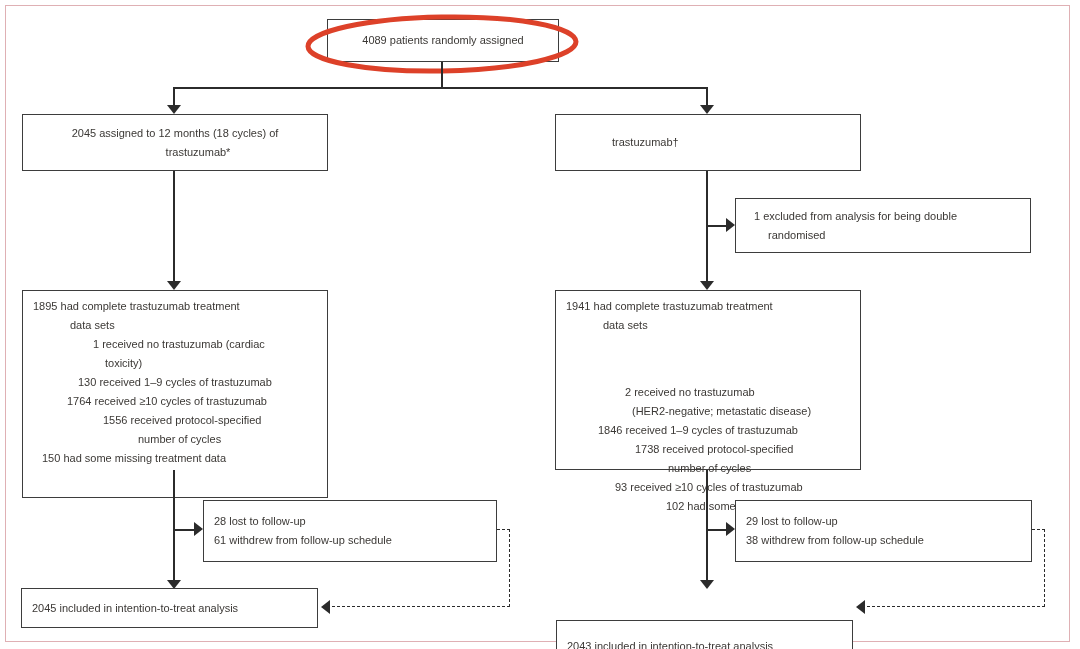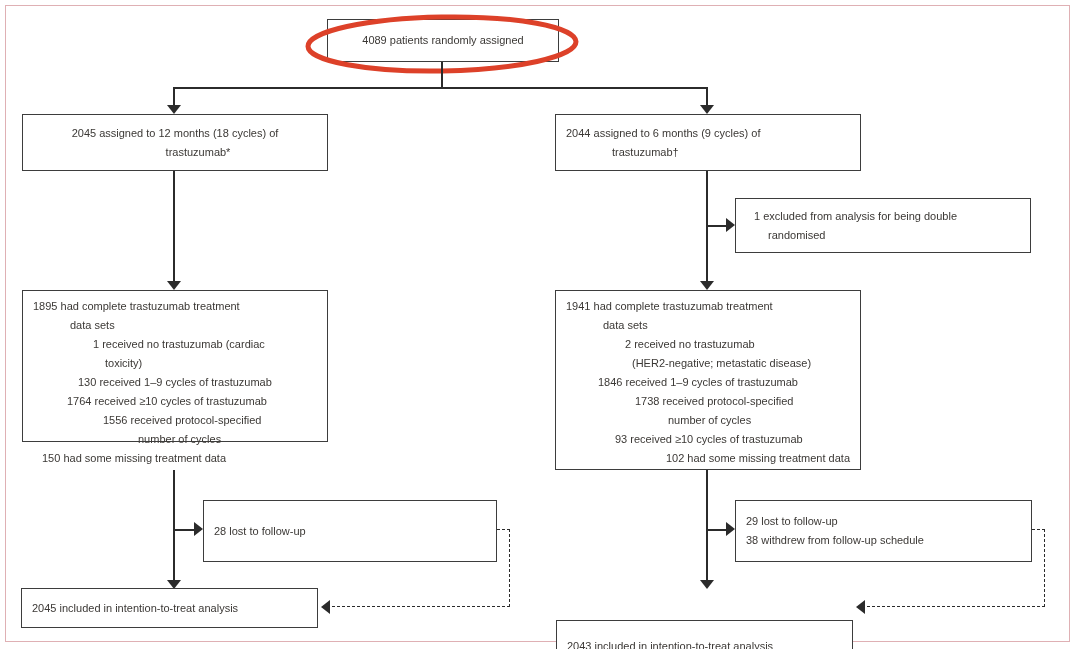--- a/index.html
+++ b/index.html
@@ -52,71 +52,71 @@
 <div class="vline" style="left:173px;top:87px;height:18px;"></div>
 <div class="arr-down" style="left:167px;top:105px;"></div>
 <div class="vline" style="left:706px;top:87px;height:18px;"></div>
 <div class="arr-down" style="left:700px;top:105px;"></div>
 
 <div class="box vcenter" style="left:22px;top:114px;width:306px;height:57px;text-align:center;">
     <div class="bl" style="padding-left: 0px;">2045 assigned to 12 months (18 cycles) of</div>
     <div class="bl" style="padding-left: 46px;">trastuzumab*</div>
   </div>
 <div class="box vcenter" style="left:555px;top:114px;width:306px;height:57px;">
-    <div class="bl" style="padding-left: 0px;">2044 assigned to 6 months (9 cycles) of</div>
     <div class="bl" style="padding-left: 46px;">trastuzumab†</div>
   </div>
 
 <div class="vline" style="left:706px;top:171px;height:110px;"></div>
 <div class="arr-down" style="left:700px;top:281px;"></div>
 <div class="hline" style="left:706px;top:225px;width:20px;"></div>
 <div class="arr-right" style="left:726px;top:218px;"></div>
 <div class="box vcenter" style="left:735px;top:198px;width:296px;height:55px;">
     <div class="bl" style="padding-left: 8px;">1 excluded from analysis for being double</div>
     <div class="bl" style="padding-left: 22px;">randomised</div>
   </div>
 
 <div class="vline" style="left:173px;top:171px;height:110px;"></div>
 <div class="arr-down" style="left:167px;top:281px;"></div>
 
-<div class="box" style="left:22px;top:290px;width:306px;height:152px;padding-top:6px;">
+<div class="box" style="left:22px;top:290px;width:306px;height:208px;padding-top:6px;">
     <div class="bl" style="padding-left: 0px;">1895 had complete trastuzumab treatment</div>
     <div class="bl" style="padding-left: 37px;">data sets</div>
     <div class="bl" style="padding-left: 60px;">1 received no trastuzumab (cardiac</div>
     <div class="bl" style="padding-left: 72px;">toxicity)</div>
     <div class="bl" style="padding-left: 45px;">130 received 1–9 cycles of trastuzumab</div>
     <div class="bl" style="padding-left: 34px;">1764 received ≥10 cycles of trastuzumab</div>
     <div class="bl" style="padding-left: 70px;">1556 received protocol-specified</div>
     <div class="bl" style="padding-left: 105px;">number of cycles</div>
     <div class="bl" style="padding-left: 9px;">150 had some missing treatment data</div>
   </div>
 <div class="box" style="left:555px;top:290px;width:306px;height:180px;padding-top:6px;">
     <div class="bl" style="padding-left: 0px;">1941 had complete trastuzumab treatment</div>
     <div class="bl" style="padding-left: 37px;">data sets</div>
-    <div class="bl" style="padding-left: 59px;">2 received no trastuzumab</div>
+    <div class="bl" style="padding-left: 59px; margin-top: 48px;">2 received no trastuzumab</div>
     <div class="bl" style="padding-left: 66px;">(HER2-negative; metastatic disease)</div>
     <div class="bl" style="padding-left: 32px;">1846 received 1–9 cycles of trastuzumab</div>
     <div class="bl" style="padding-left: 69px;">1738 received protocol-specified</div>
     <div class="bl" style="padding-left: 102px;">number of cycles</div>
     <div class="bl" style="padding-left: 49px;">93 received ≥10 cycles of trastuzumab</div>
     <div class="bl" style="padding-left: 7px; text-align: right;">102 had some missing treatment data</div>
   </div>
 
 <div class="vline" style="left:173px;top:470px;height:110px;"></div>
 <div class="arr-down" style="left:167px;top:580px;"></div>
 <div class="hline" style="left:173px;top:529px;width:21px;"></div>
 <div class="arr-right" style="left:194px;top:522px;"></div>
 
 <div class="vline" style="left:706px;top:470px;height:110px;"></div>
 <div class="arr-down" style="left:700px;top:580px;"></div>
 <div class="hline" style="left:706px;top:529px;width:20px;"></div>
 <div class="arr-right" style="left:726px;top:522px;"></div>
 
 <div class="box vcenter" style="left:203px;top:500px;width:294px;height:62px;">
     <div class="bl" style="padding-left: 0px;">28 lost to follow-up</div>
+    <div class="bl" style="padding-left: 0px;">61 withdrew from follow-up schedule</div>
   </div>
 <div class="box vcenter" style="left:735px;top:500px;width:297px;height:62px;">
     <div class="bl" style="padding-left: 0px;">29 lost to follow-up</div>
     <div class="bl" style="padding-left: 0px;">38 withdrew from follow-up schedule</div>
   </div>
 
 <div class="dash-h" style="left:497px;top:529px;width:13px;"></div>
 <div class="dash-v" style="left:509px;top:529px;height:78px;"></div>
 <div class="dash-h" style="left:332px;top:606px;width:178px;"></div>
 <div class="arr-left" style="left:321px;top:600px;"></div>

